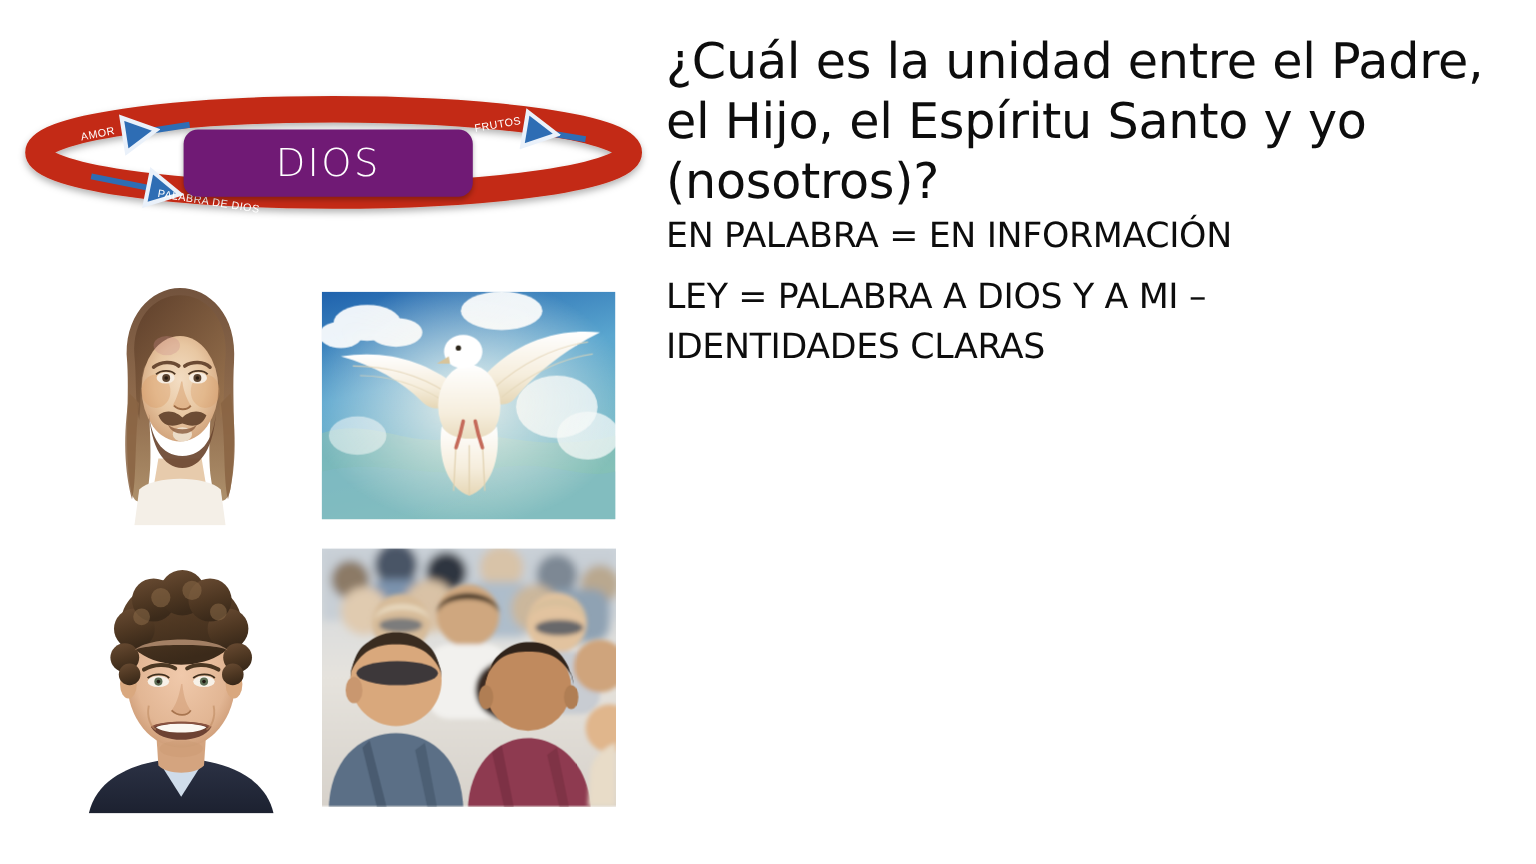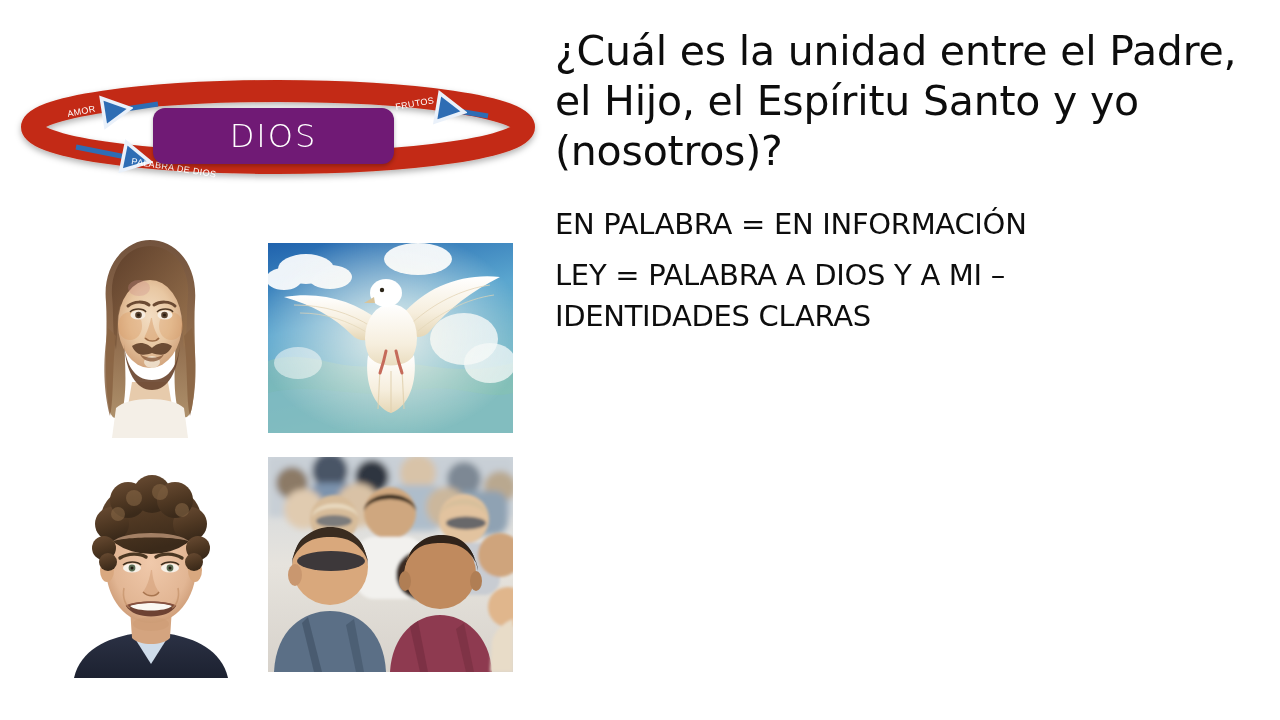--- a/index.html
+++ b/index.html
@@ -87,21 +87,20 @@
   .heading {
     font-family: "DejaVu Sans", sans-serif;
     font-size: 41px;
     font-weight: 400;
     line-height: 50px;
     color: #0d0d0d;
     letter-spacing: -0.2px;
     white-space: pre-line;
   }
   .body-block {
-    margin-top: 28px;
   }
   .body-line {
     font-family: "DejaVu Sans", sans-serif;
     font-size: 29px;
     font-weight: 400;
     line-height: 41px;
     color: #0d0d0d;
     letter-spacing: -0.3px;
     margin-bottom: 10px;
     white-space: pre-line;

